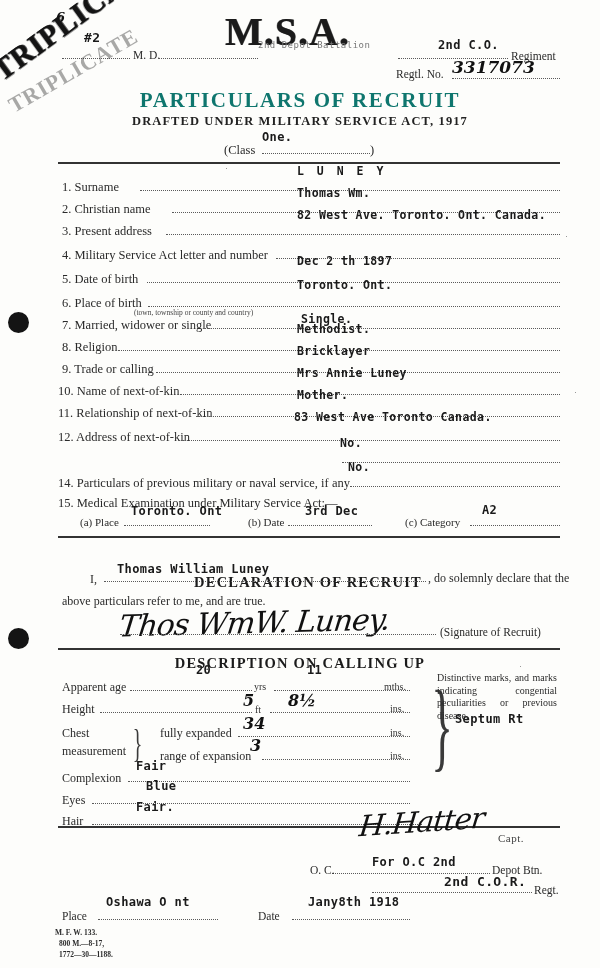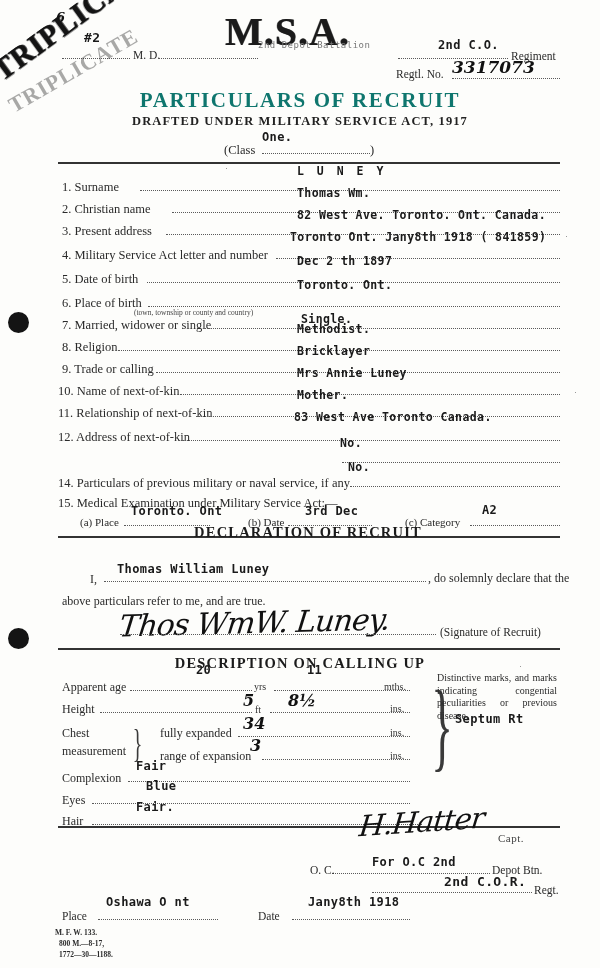--- a/index.html
+++ b/index.html
@@ -205,21 +205,20 @@
     <span>Present address</span>
   </div>
   <div class="dots" style="left:166px; top:234px; width:394px;"></div>
   <div class="entry tw" style="left:297px; top:208px;">82 West Ave. Toronto. Ont. Canada.</div>
 
   <div class="fld-label" style="left:62px; top:248px;">
     <span>4.</span>
     <span>Military Service Act letter and number</span>
   </div>
   <div class="dots" style="left:276px; top:258px; width:284px;"></div>
-  <div class="entry tw" style="left:290px; top:230px;">Toronto  Ont. Jany8th 1918  ( 841859)</div>
 
   <div class="fld-label" style="left:62px; top:272px;">
     <span>5.</span>
     <span>Date of birth</span>
   </div>
   <div class="dots" style="left:147px; top:282px; width:413px;"></div>
   <div class="entry tw" style="left:297px; top:254px;">Dec 2 th 1897</div>
 
   <div class="fld-label" style="left:62px; top:296px;">
     <span>6.</span>
@@ -291,21 +290,21 @@
 
   <div class="fld-label tiny" style="left:80px; top:516px;">(a) Place</div>
   <div class="dots" style="left:124px; top:525px; width:86px;"></div>
   <div class="fld-label tiny" style="left:248px; top:516px;">(b) Date</div>
   <div class="dots" style="left:288px; top:525px; width:84px;"></div>
   <div class="fld-label tiny" style="left:405px; top:516px;">(c) Category</div>
   <div class="dots" style="left:470px; top:525px; width:90px;"></div>
 
   <div class="rule" style="left:58px; top:536px; width:502px;"></div>
 
-  <div class="sec-head" style="top:524px;padding-left:16px;">DECLARATION OF RECRUIT</div>
+  <div class="sec-head" style="top:574px;padding-left:16px;">DECLARATION OF RECRUIT</div>
 
   <div class="abs pr" style="left:90px; top:572px; font-size:12px;">I,</div>
   <div class="entry tw" style="left:117px; top:562px; font-size:12px;">Thomas William Luney</div>
   <div class="dots" style="left:104px; top:581px; width:322px;"></div>
   <div class="abs pr" style="left:428px; top:571px; font-size:12px;">, do solemnly declare that the</div>
   <div class="abs pr" style="left:62px; top:594px; font-size:12px;">above particulars refer to me, and are true.</div>
 
   <div id="recruit-sig">Thos WmW. Luney.</div>
   <div class="dots" style="left:120px; top:634px; width:316px;"></div>
   <div class="abs pr" style="left:440px; top:626px; font-size:11.5px;">(Signature of Recruit)</div>

